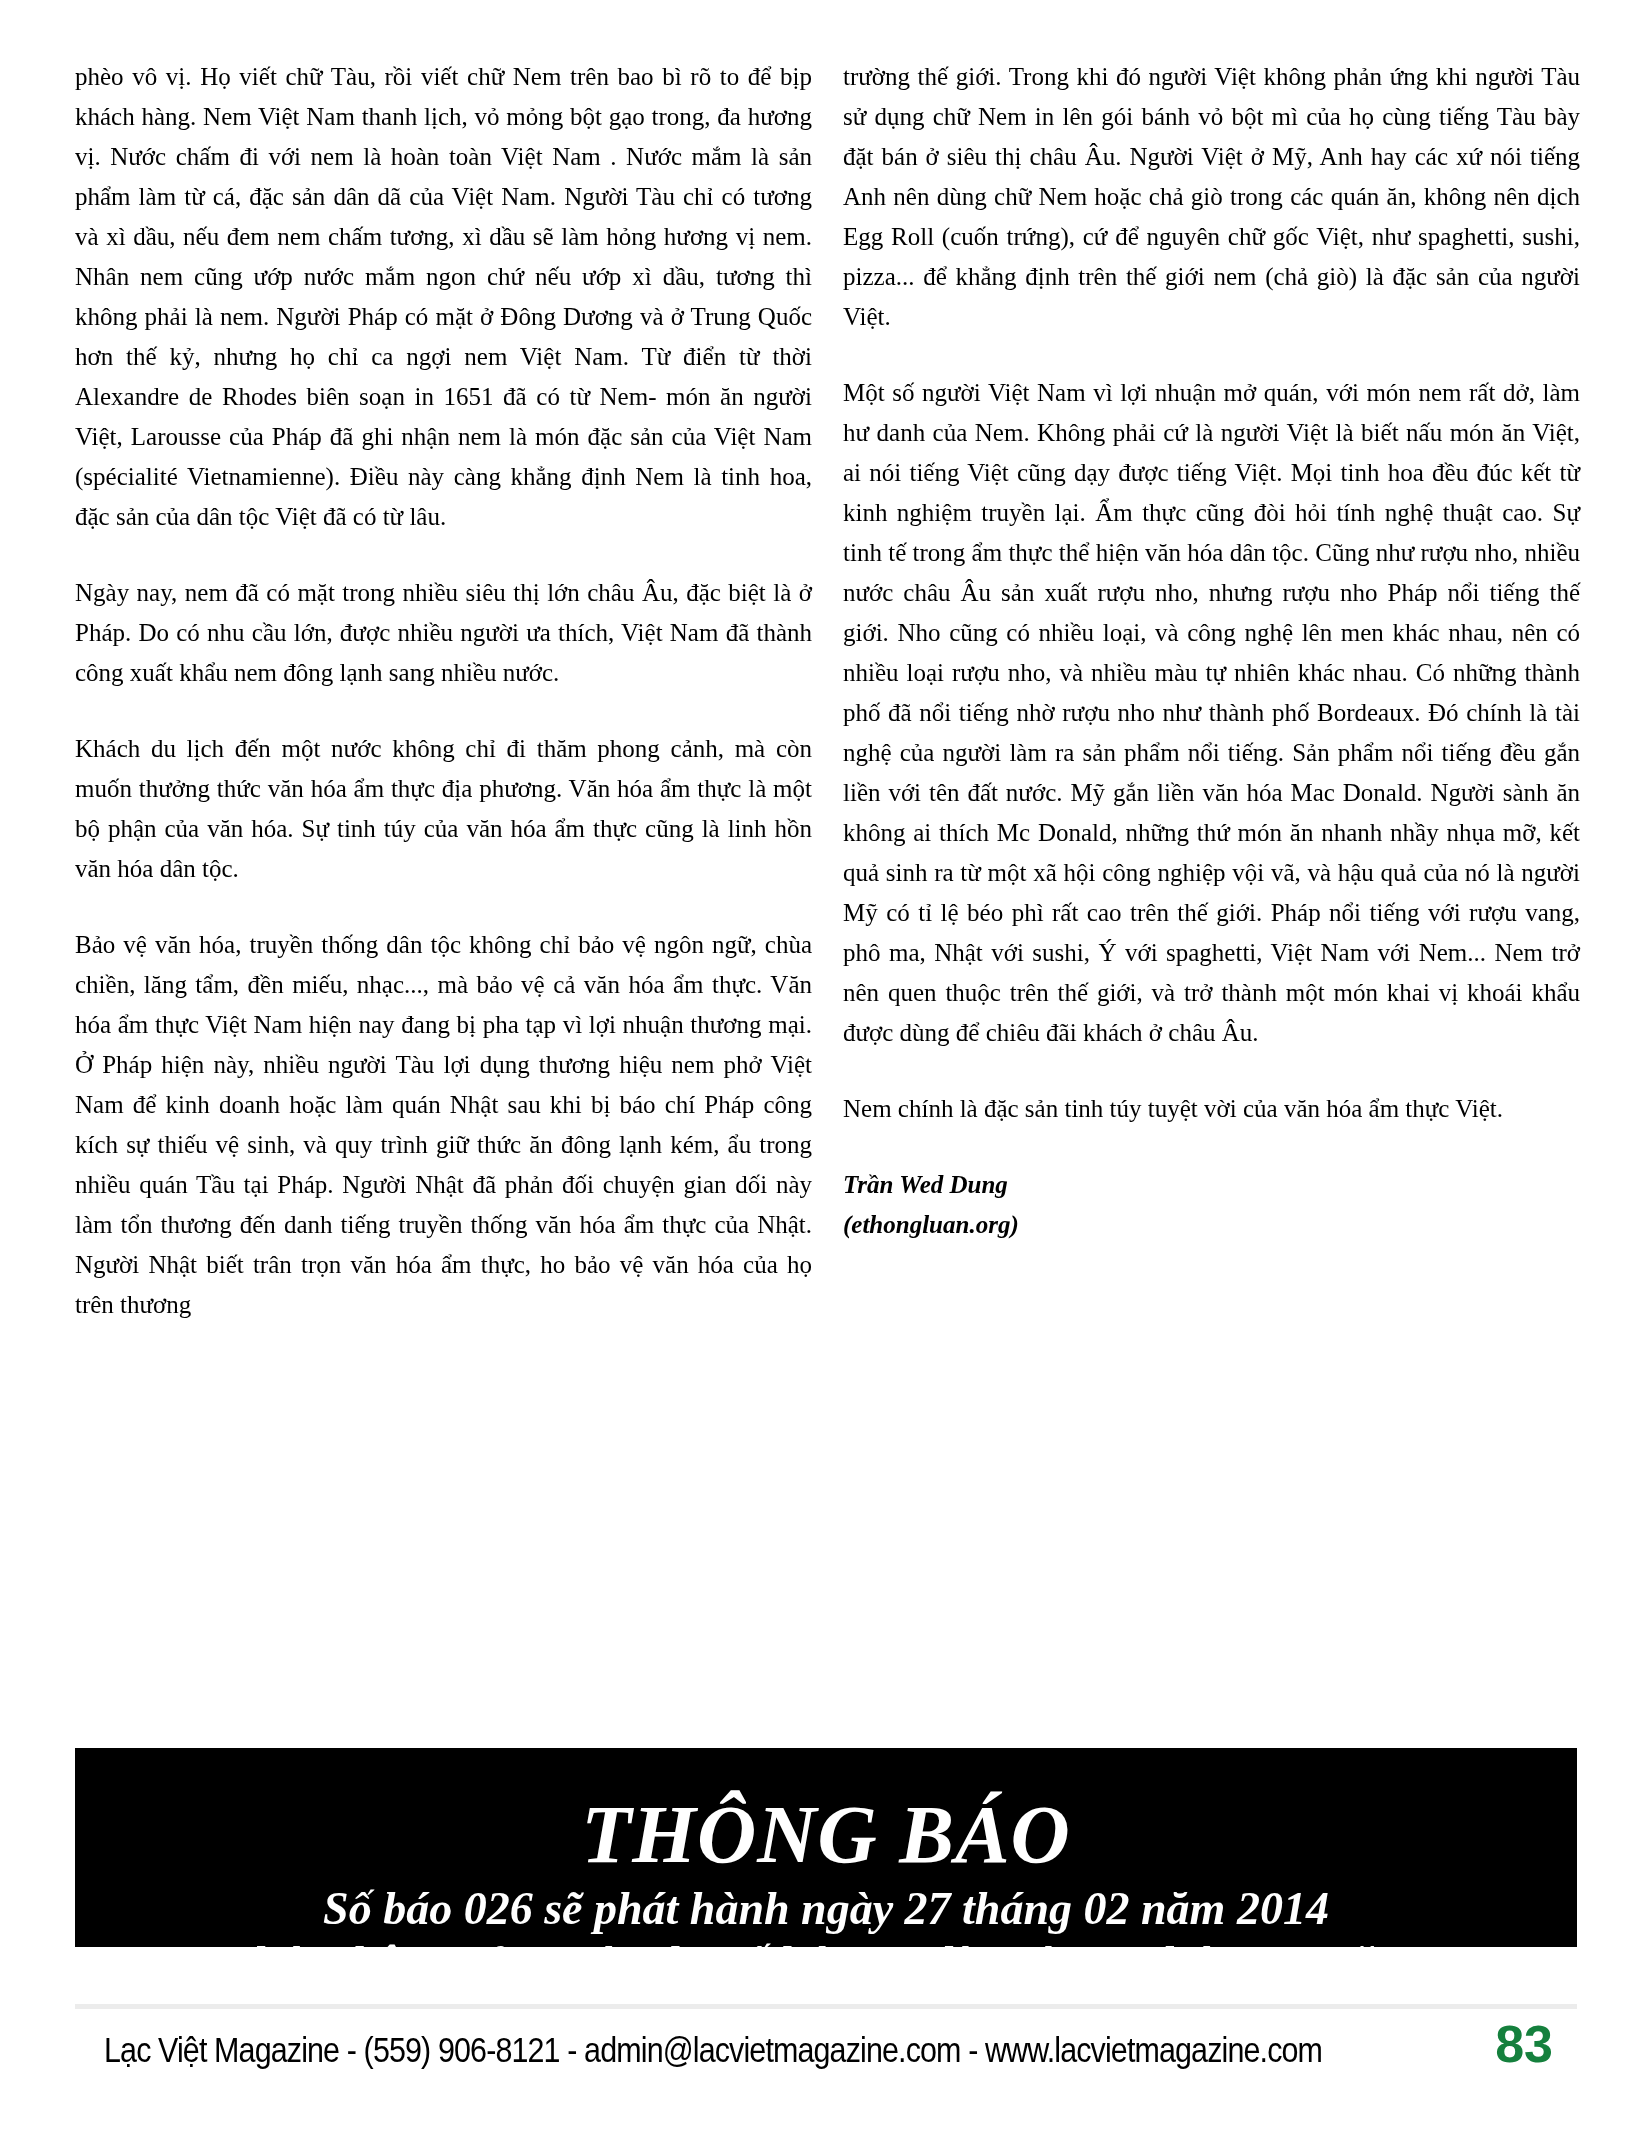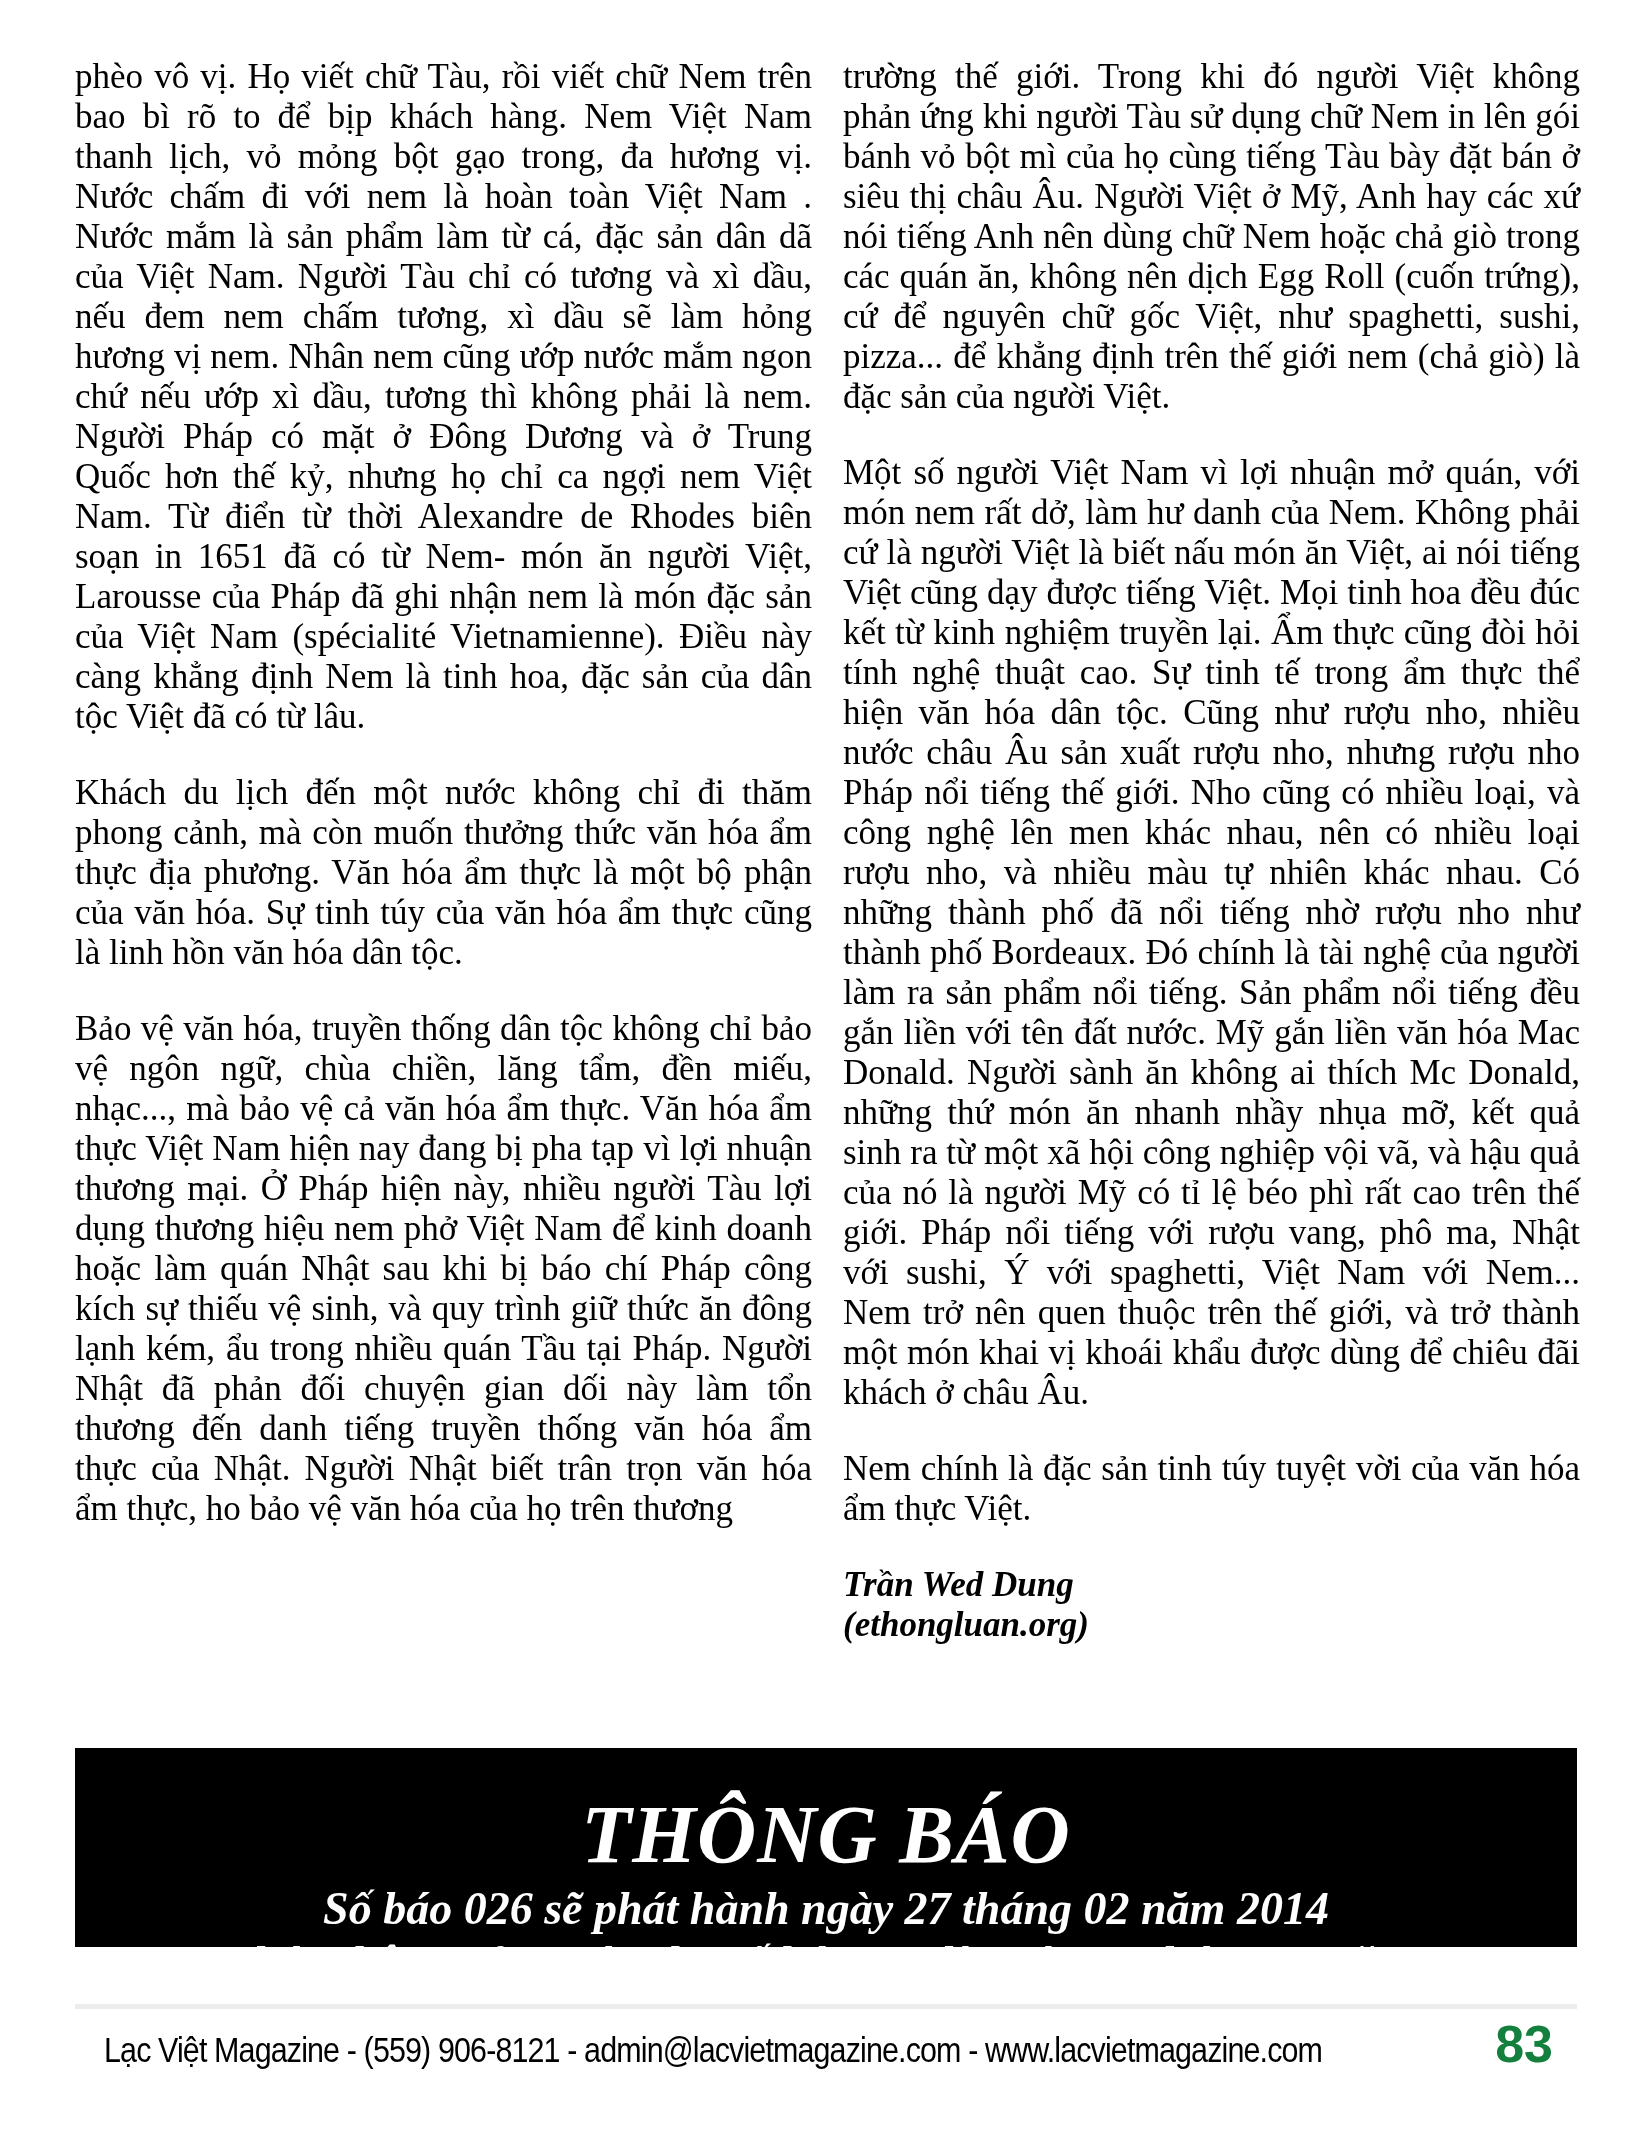--- a/index.html
+++ b/index.html
@@ -9,21 +9,21 @@
     height: 2150px;
     background: #ffffff;
     font-family: "Liberation Serif", "DejaVu Serif", serif;
     color: #000000;
     overflow: hidden;
   }
   .col {
     position: absolute;
     top: 57px;
     width: 737px;
-    font-size: 35px;
+    font-size: 25px;
     line-height: 40px;
     text-align: justify;
   }
   .col-left  { left: 75px;  }
   .col-right { left: 843px; }
   .col p { margin: 0 0 36px 0; }
   .signature {
     font-weight: bold;
     font-style: italic;
     text-align: left;
@@ -84,20 +84,21 @@
     color: #15803d;
   }
 </style>
 </head>
 <body>
 
 <div class="page">
 
   <div class="col col-left">
     <p>phèo vô vị. Họ viết chữ Tàu, rồi viết chữ Nem trên bao bì rõ to để bịp khách hàng. Nem Việt Nam thanh lịch, vỏ mỏng bột gạo trong, đa hương vị. Nước chấm đi với nem là hoàn toàn Việt Nam . Nước mắm là sản phẩm làm từ cá, đặc sản dân dã của Việt Nam. Người Tàu chỉ có tương và xì dầu, nếu đem nem chấm tương, xì dầu sẽ làm hỏng hương vị nem. Nhân nem cũng ướp nước mắm ngon chứ nếu ướp xì dầu, tương thì không phải là nem. Người Pháp có mặt ở Đông Dương và ở Trung Quốc hơn thế kỷ, nhưng họ chỉ ca ngợi nem Việt Nam. Từ điển từ thời Alexandre de Rhodes biên soạn in 1651 đã có từ Nem- món ăn người Việt, Larousse của Pháp đã ghi nhận nem là món đặc sản của Việt Nam (spécialité Vietnamienne). Điều này càng khẳng định Nem là tinh hoa, đặc sản của dân tộc Việt đã có từ lâu.</p>
+    <p>Ngày nay, nem đã có mặt trong nhiều siêu thị lớn châu Âu, đặc biệt là ở Pháp. Do có nhu cầu lớn, được nhiều người ưa thích, Việt Nam đã thành công xuất khẩu nem đông lạnh sang nhiều nước.</p>
     <p>Khách du lịch đến một nước không chỉ đi thăm phong cảnh, mà còn muốn thưởng thức văn hóa ẩm thực địa phương. Văn hóa ẩm thực là một bộ phận của văn hóa. Sự tinh túy của văn hóa ẩm thực cũng là linh hồn văn hóa dân tộc.</p>
     <p>Bảo vệ văn hóa, truyền thống dân tộc không chỉ bảo vệ ngôn ngữ, chùa chiền, lăng tẩm, đền miếu, nhạc..., mà bảo vệ cả văn hóa ẩm thực. Văn hóa ẩm thực Việt Nam hiện nay đang bị pha tạp vì lợi nhuận thương mại. Ở Pháp hiện này, nhiều người Tàu lợi dụng thương hiệu nem phở Việt Nam để kinh doanh hoặc làm quán Nhật sau khi bị báo chí Pháp công kích sự thiếu vệ sinh, và quy trình giữ thức ăn đông lạnh kém, ẩu trong nhiều quán Tầu tại Pháp. Người Nhật đã phản đối chuyện gian dối này làm tổn thương đến danh tiếng truyền thống văn hóa ẩm thực của Nhật. Người Nhật biết trân trọn văn hóa ẩm thực, ho bảo vệ văn hóa của họ trên thương</p>
   </div>
 
   <div class="col col-right">
     <p>trường thế giới. Trong khi đó người Việt không phản ứng khi người Tàu sử dụng chữ Nem in lên gói bánh vỏ bột mì của họ cùng tiếng Tàu bày đặt bán ở siêu thị châu Âu. Người Việt ở Mỹ, Anh hay các xứ nói tiếng Anh nên dùng chữ Nem hoặc chả giò trong các quán ăn, không nên dịch Egg Roll (cuốn trứng), cứ để nguyên chữ gốc Việt, như spaghetti, sushi, pizza... để khẳng định trên thế giới nem (chả giò) là đặc sản của người Việt.</p>
     <p>Một số người Việt Nam vì lợi nhuận mở quán, với món nem rất dở, làm hư danh của Nem. Không phải cứ là người Việt là biết nấu món ăn Việt, ai nói tiếng Việt cũng dạy được tiếng Việt. Mọi tinh hoa đều đúc kết từ kinh nghiệm truyền lại. Ẩm thực cũng đòi hỏi tính nghệ thuật cao. Sự tinh tế trong ẩm thực thể hiện văn hóa dân tộc. Cũng như rượu nho, nhiều nước châu Âu sản xuất rượu nho, nhưng rượu nho Pháp nổi tiếng thế giới. Nho cũng có nhiều loại, và công nghệ lên men khác nhau, nên có nhiều loại rượu nho, và nhiều màu tự nhiên khác nhau. Có những thành phố đã nổi tiếng nhờ rượu nho như thành phố Bordeaux. Đó chính là tài nghệ của người làm ra sản phẩm nổi tiếng. Sản phẩm nổi tiếng đều gắn liền với tên đất nước. Mỹ gắn liền văn hóa Mac Donald. Người sành ăn không ai thích Mc Donald, những thứ món ăn nhanh nhầy nhụa mỡ, kết quả sinh ra từ một xã hội công nghiệp vội vã, và hậu quả của nó là người Mỹ có tỉ lệ béo phì rất cao trên thế giới. Pháp nổi tiếng với rượu vang, phô ma, Nhật với sushi, Ý với spaghetti, Việt Nam với Nem... Nem trở nên quen thuộc trên thế giới, và trở thành một món khai vị khoái khẩu được dùng để chiêu đãi khách ở châu Âu.</p>
     <p>Nem chính là đặc sản tinh túy tuyệt vời của văn hóa ẩm thực Việt.</p>
     <p class="signature sig-author">Trần Wed Dung</p>
     <p class="signature sig-source">(ethongluan.org)</p>

